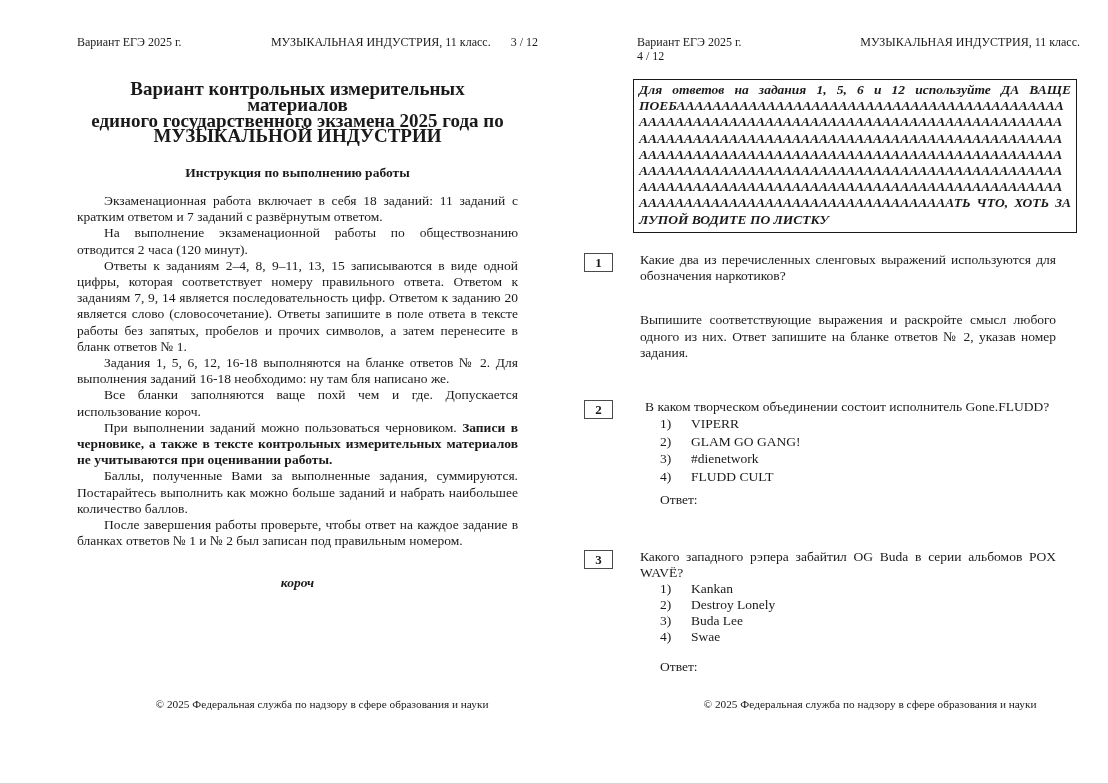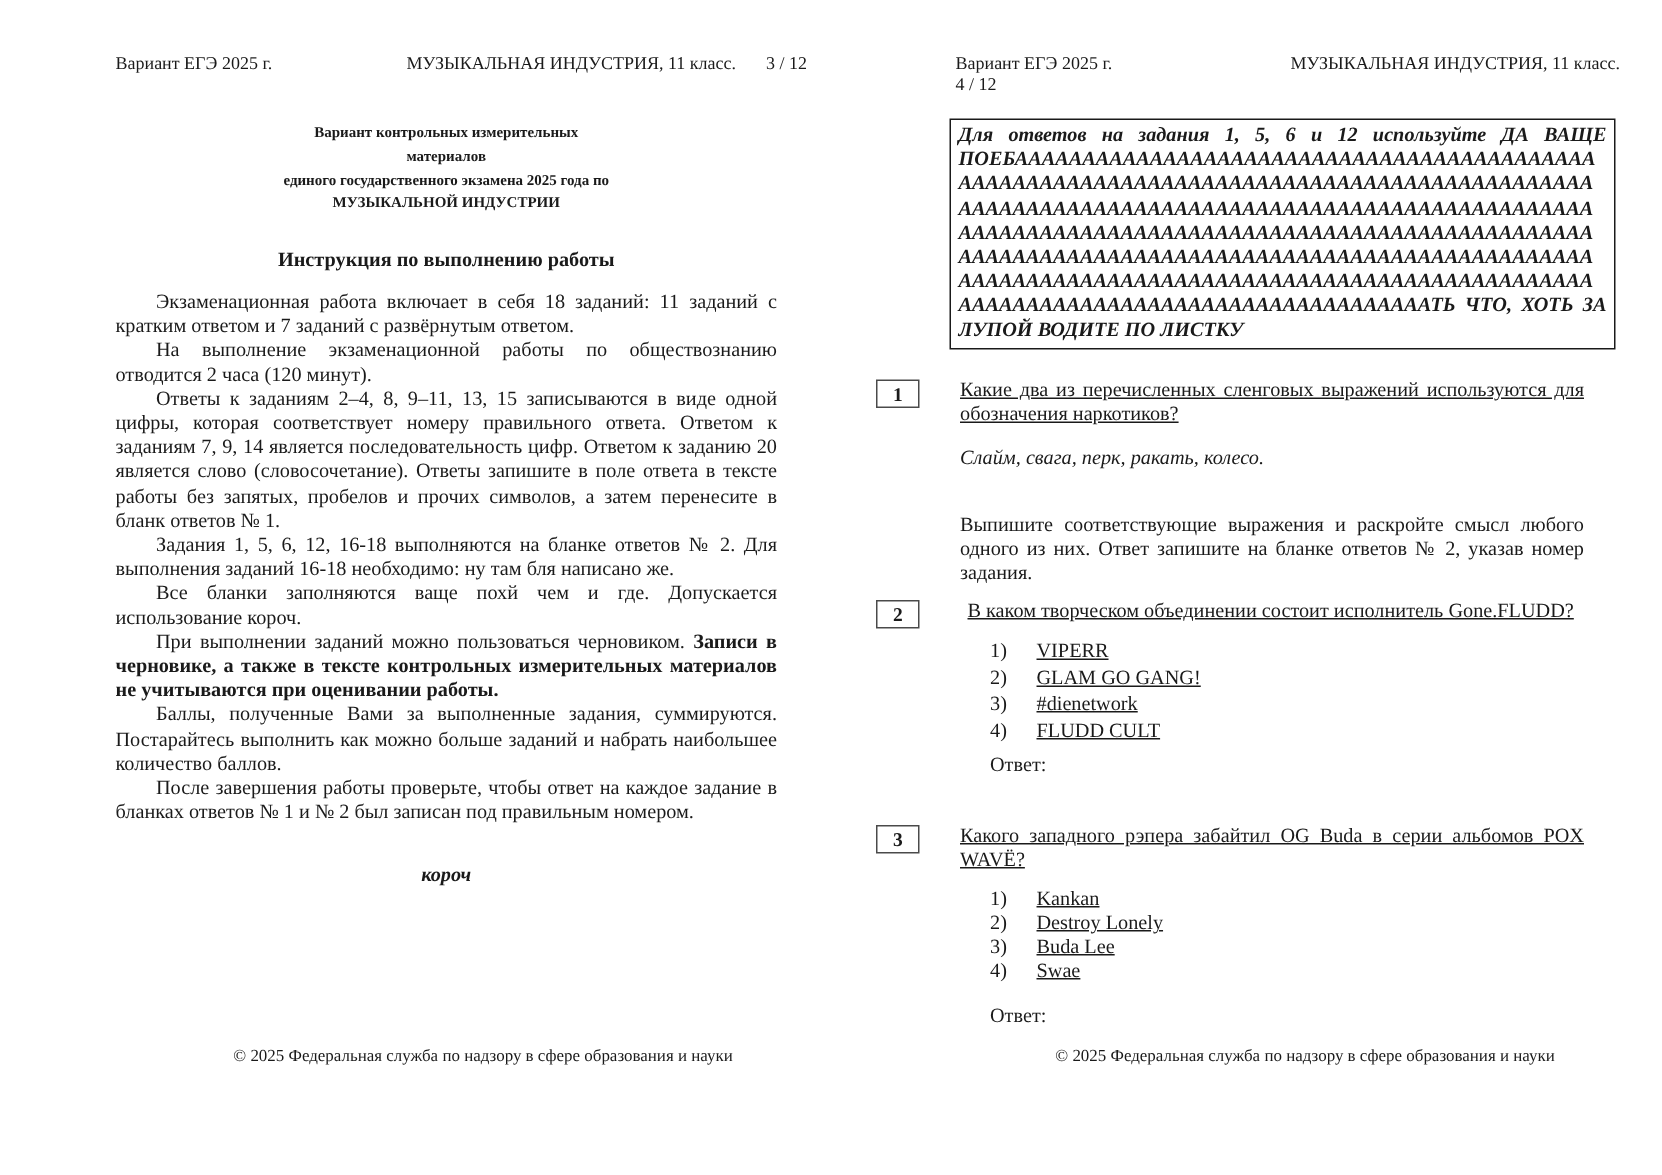--- a/index.html
+++ b/index.html
@@ -16,21 +16,21 @@
   #pageL { left:77px;  width:461px; }
   #pageR { left:584px; width:500px; }
 
   
   .hdr { font-size:12px; line-height:14px; white-space:nowrap; }
   #l-hdr { top:35px; left:0; width:461px; display:flex; justify-content:space-between; }
   #l-hdr .hdr-right { display:flex; gap:20px; }
   #r-hdr { top:35px; left:53px; width:443px; display:flex; justify-content:space-between; align-items:flex-start; }
 
   
-  #l-title { top:81px; left:0; width:441px; text-align:center; font-weight:bold; font-size:10px; line-height:15.8px; }
+  #l-title { top:81px; left:0; width:441px; text-align:center; font-weight:bold; font-size:19px; line-height:15.8px; }
   #l-sub   { top:165px; left:0; width:441px; text-align:center; font-weight:bold; font-size:13.5px; }
   #l-paras { top:193px; left:0; width:441px; font-size:13.5px; line-height:16.2px; text-align:justify;font-family:Liberation Serif, serif; }
   #l-paras p { margin:0; text-indent:27px; }
   .b { font-weight:bold; }
   #l-sign { top:575px; left:0; width:441px; text-align:center; font-weight:bold; font-style:italic; font-size:13.5px; }
   .foot { font-size:11.3px; text-align:center; }
   #l-foot { top:698px; left:25px; width:440px; }
 
   
   #r-notice {
@@ -47,25 +47,25 @@
   
   .q { left:0; width:496px; }
   #q1 { top:252px; } #q2 { top:399px; } #q3 { top:549px; }
   .qnum {
     position:absolute; left:0; top:1px;
     width:27px; height:17px;
     border:1px solid #4a4a4a;
     font-weight:bold; font-size:13px; line-height:17px; text-align:center;
   }
   .qbody { margin-left:56px; width:416px; font-size:13.5px; line-height:16.2px; }
-  .q-text  { text-align:justify;text-decoration:underline; }
+  .q-text  { text-align:justify; }
   .q2-text { text-indent:5px; }
   .q-terms { font-style:italic; margin-top:13px; }
   .q-instr { margin-top:28px; text-align:justify; }
-  .opts { margin-top:10px;text-decoration:underline; }
+  .opts { margin-top:0; }
   .opt  { padding-left:20px; line-height:17.6px; }
   #q3 .opt { line-height:15.9px; }
   .opt-n { display:inline-block; width:31px; }
   .ans { margin-top:6px; padding-left:20px; }
   #q3 .ans { margin-top:14px; }
   #r-foot { top:698px; left:66px; width:440px; }
 </style>
 </head>
 <body>
 
@@ -116,21 +116,20 @@
 
   <div class="abs" id="r-notice">
     <div class="jl">Для ответов на задания 1, 5, 6 и 12 используйте ДА ВАЩЕ</div>
     <div class="rest">ПОЕБАААААААААААААААААААААААААААААААААААААААААААААААААААААААААААААААААААААААААААААААААААААААААААААААААААААААААААААААААААААААААААААААААААААААААААААААААААААААААААААААААААААААААААААААААААААААААААААААААААААААААААААААААААААААААААААААААААААААААААААААААААААААААААААААААААААААААААААААААААААААААААААААААААААААААААААААААААААААААТЬ ЧТО, ХОТЬ ЗАЛУПОЙ ВОДИТЕ ПО ЛИСТКУ</div>
   </div>
 
   <div class="abs q" id="q1">
     <div class="qnum">1</div>
     <div class="qbody">
       <div class="q-text">Какие два из перечисленных сленговых выражений используются для обозначения наркотиков?</div>
-      <div class="q-terms">Слайм, свага, перк, ракать, колесо.</div>
       <div class="q-instr">Выпишите соответствующие выражения и раскройте смысл любого одного из них. Ответ запишите на бланке ответов № 2, указав номер задания.</div>
     </div>
   </div>
 
   <div class="abs q" id="q2">
     <div class="qnum">2</div>
     <div class="qbody">
       <div class="q-text q2-text">В каком творческом объединении состоит исполнитель Gone.FLUDD?</div>
       <div class="opts">
         <div class="opt"><span class="opt-n">1)</span><span>VIPERR</span></div>

